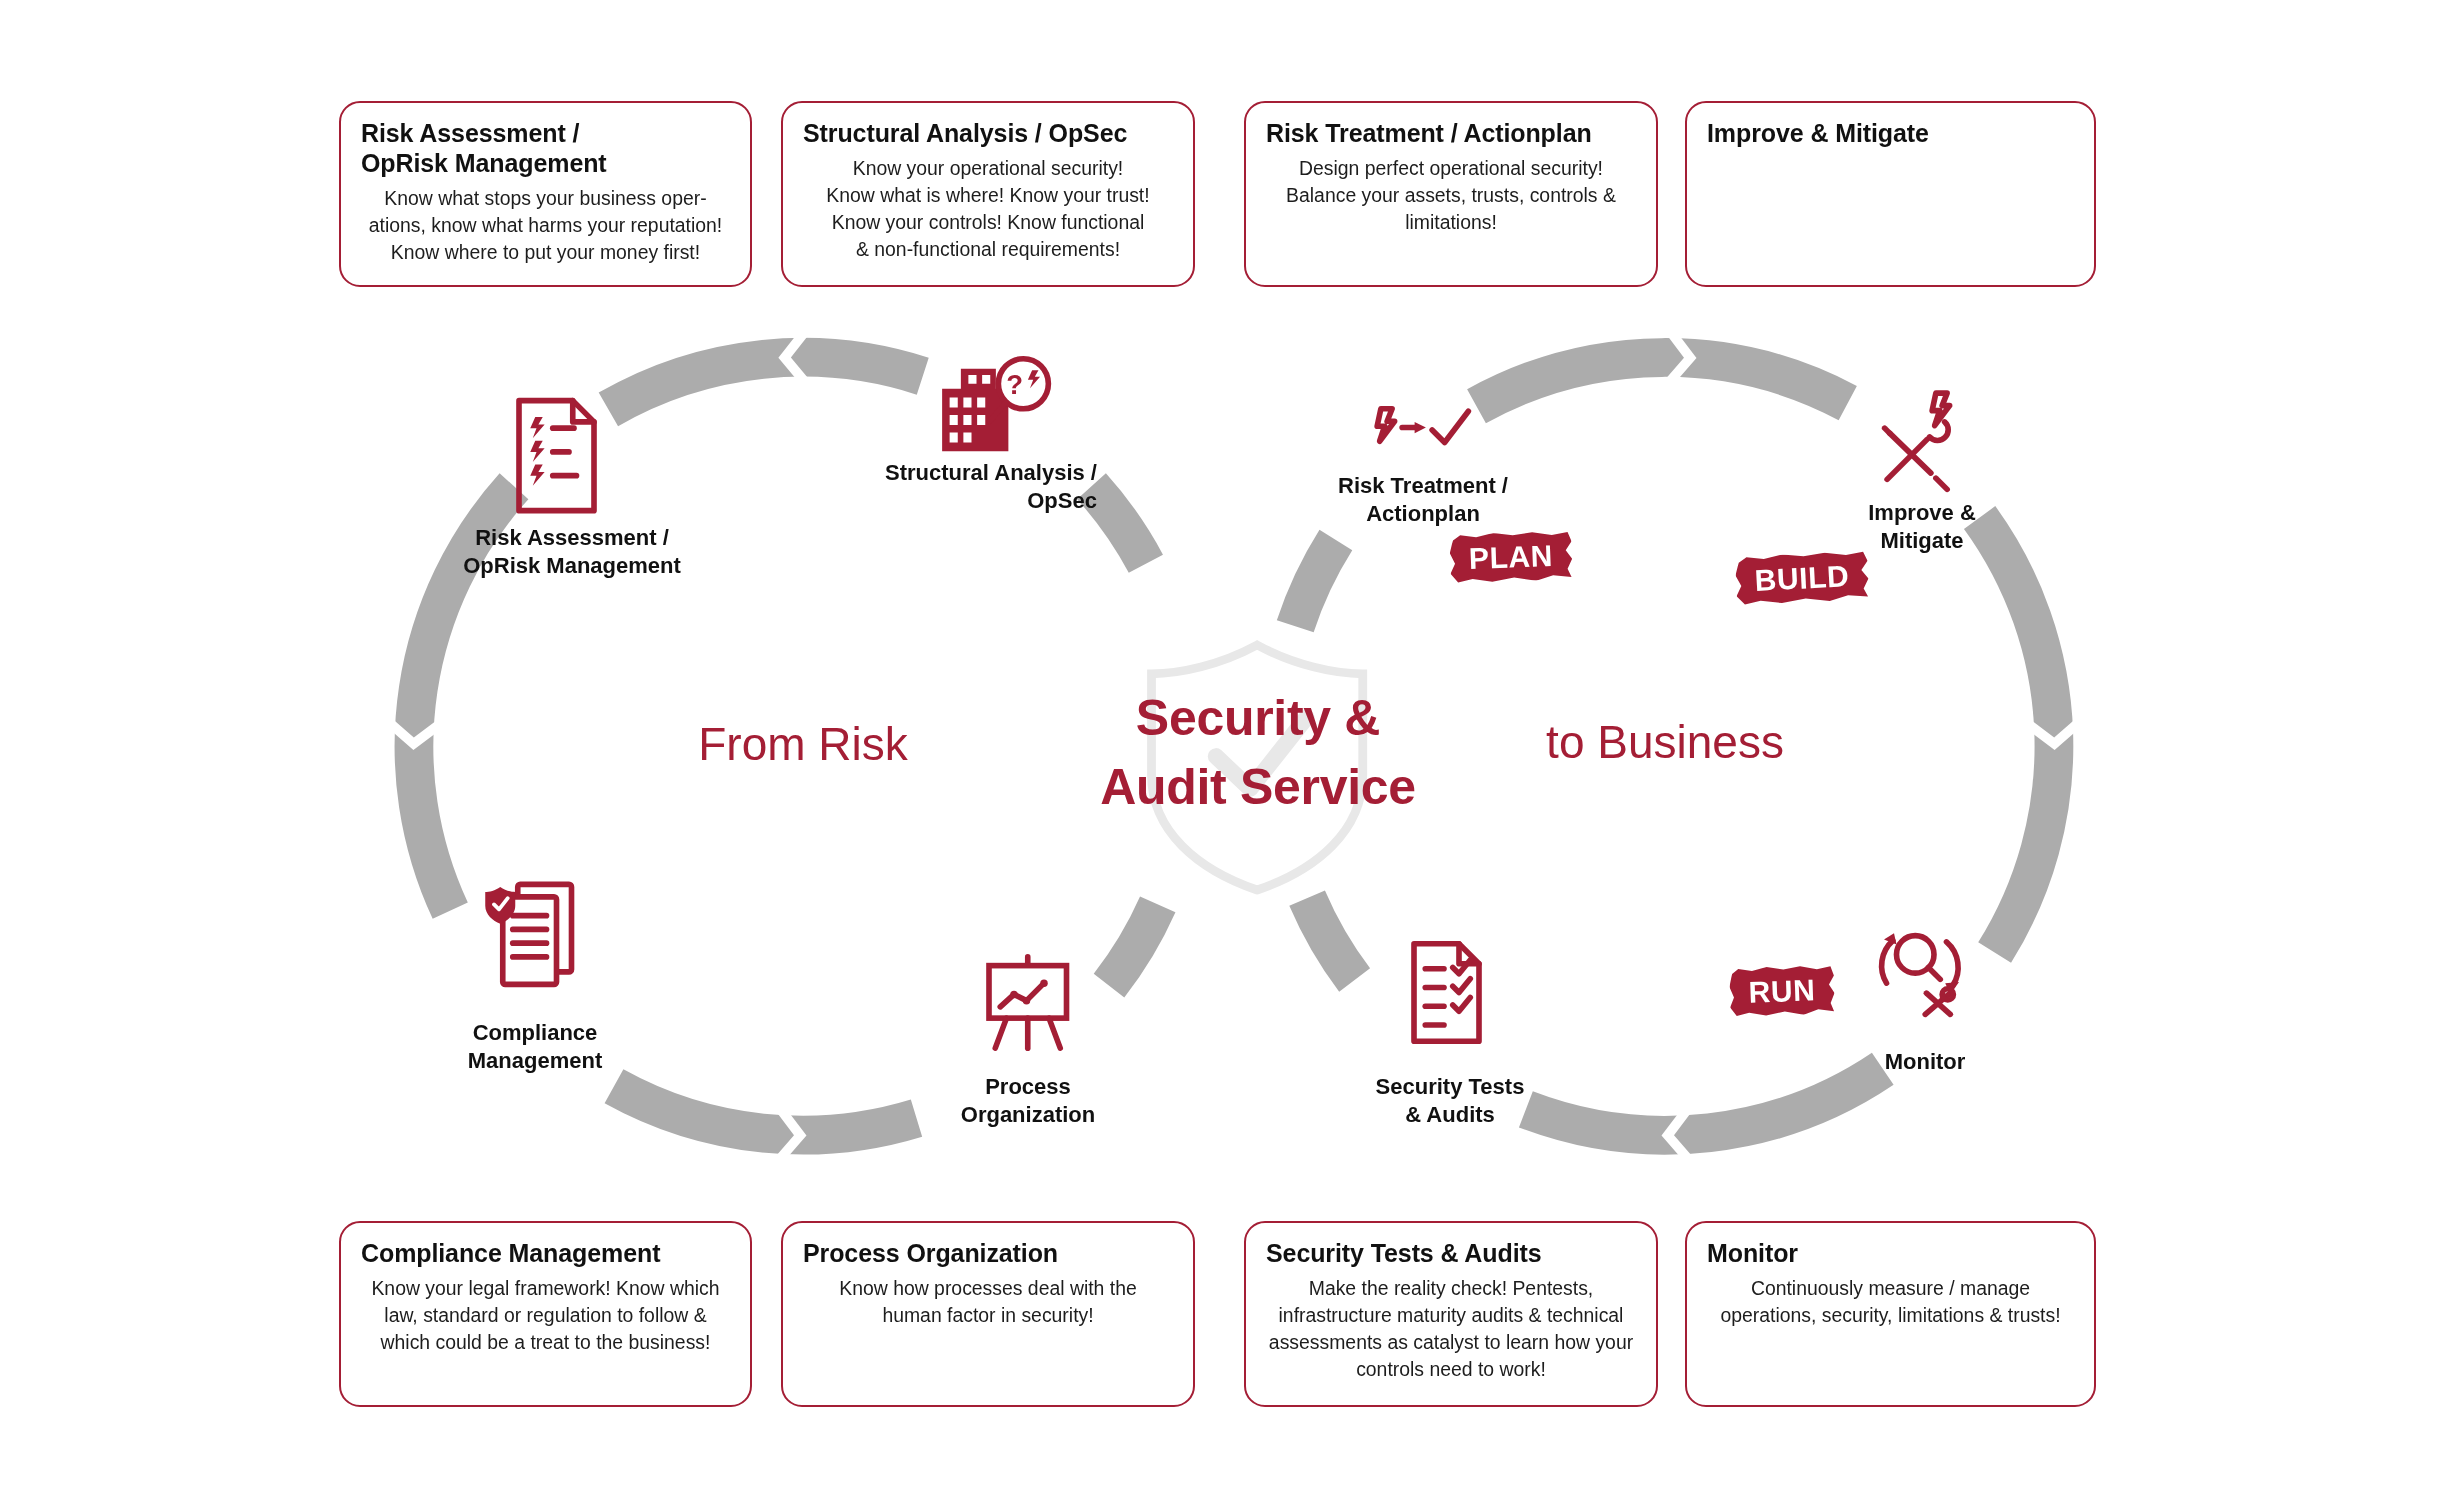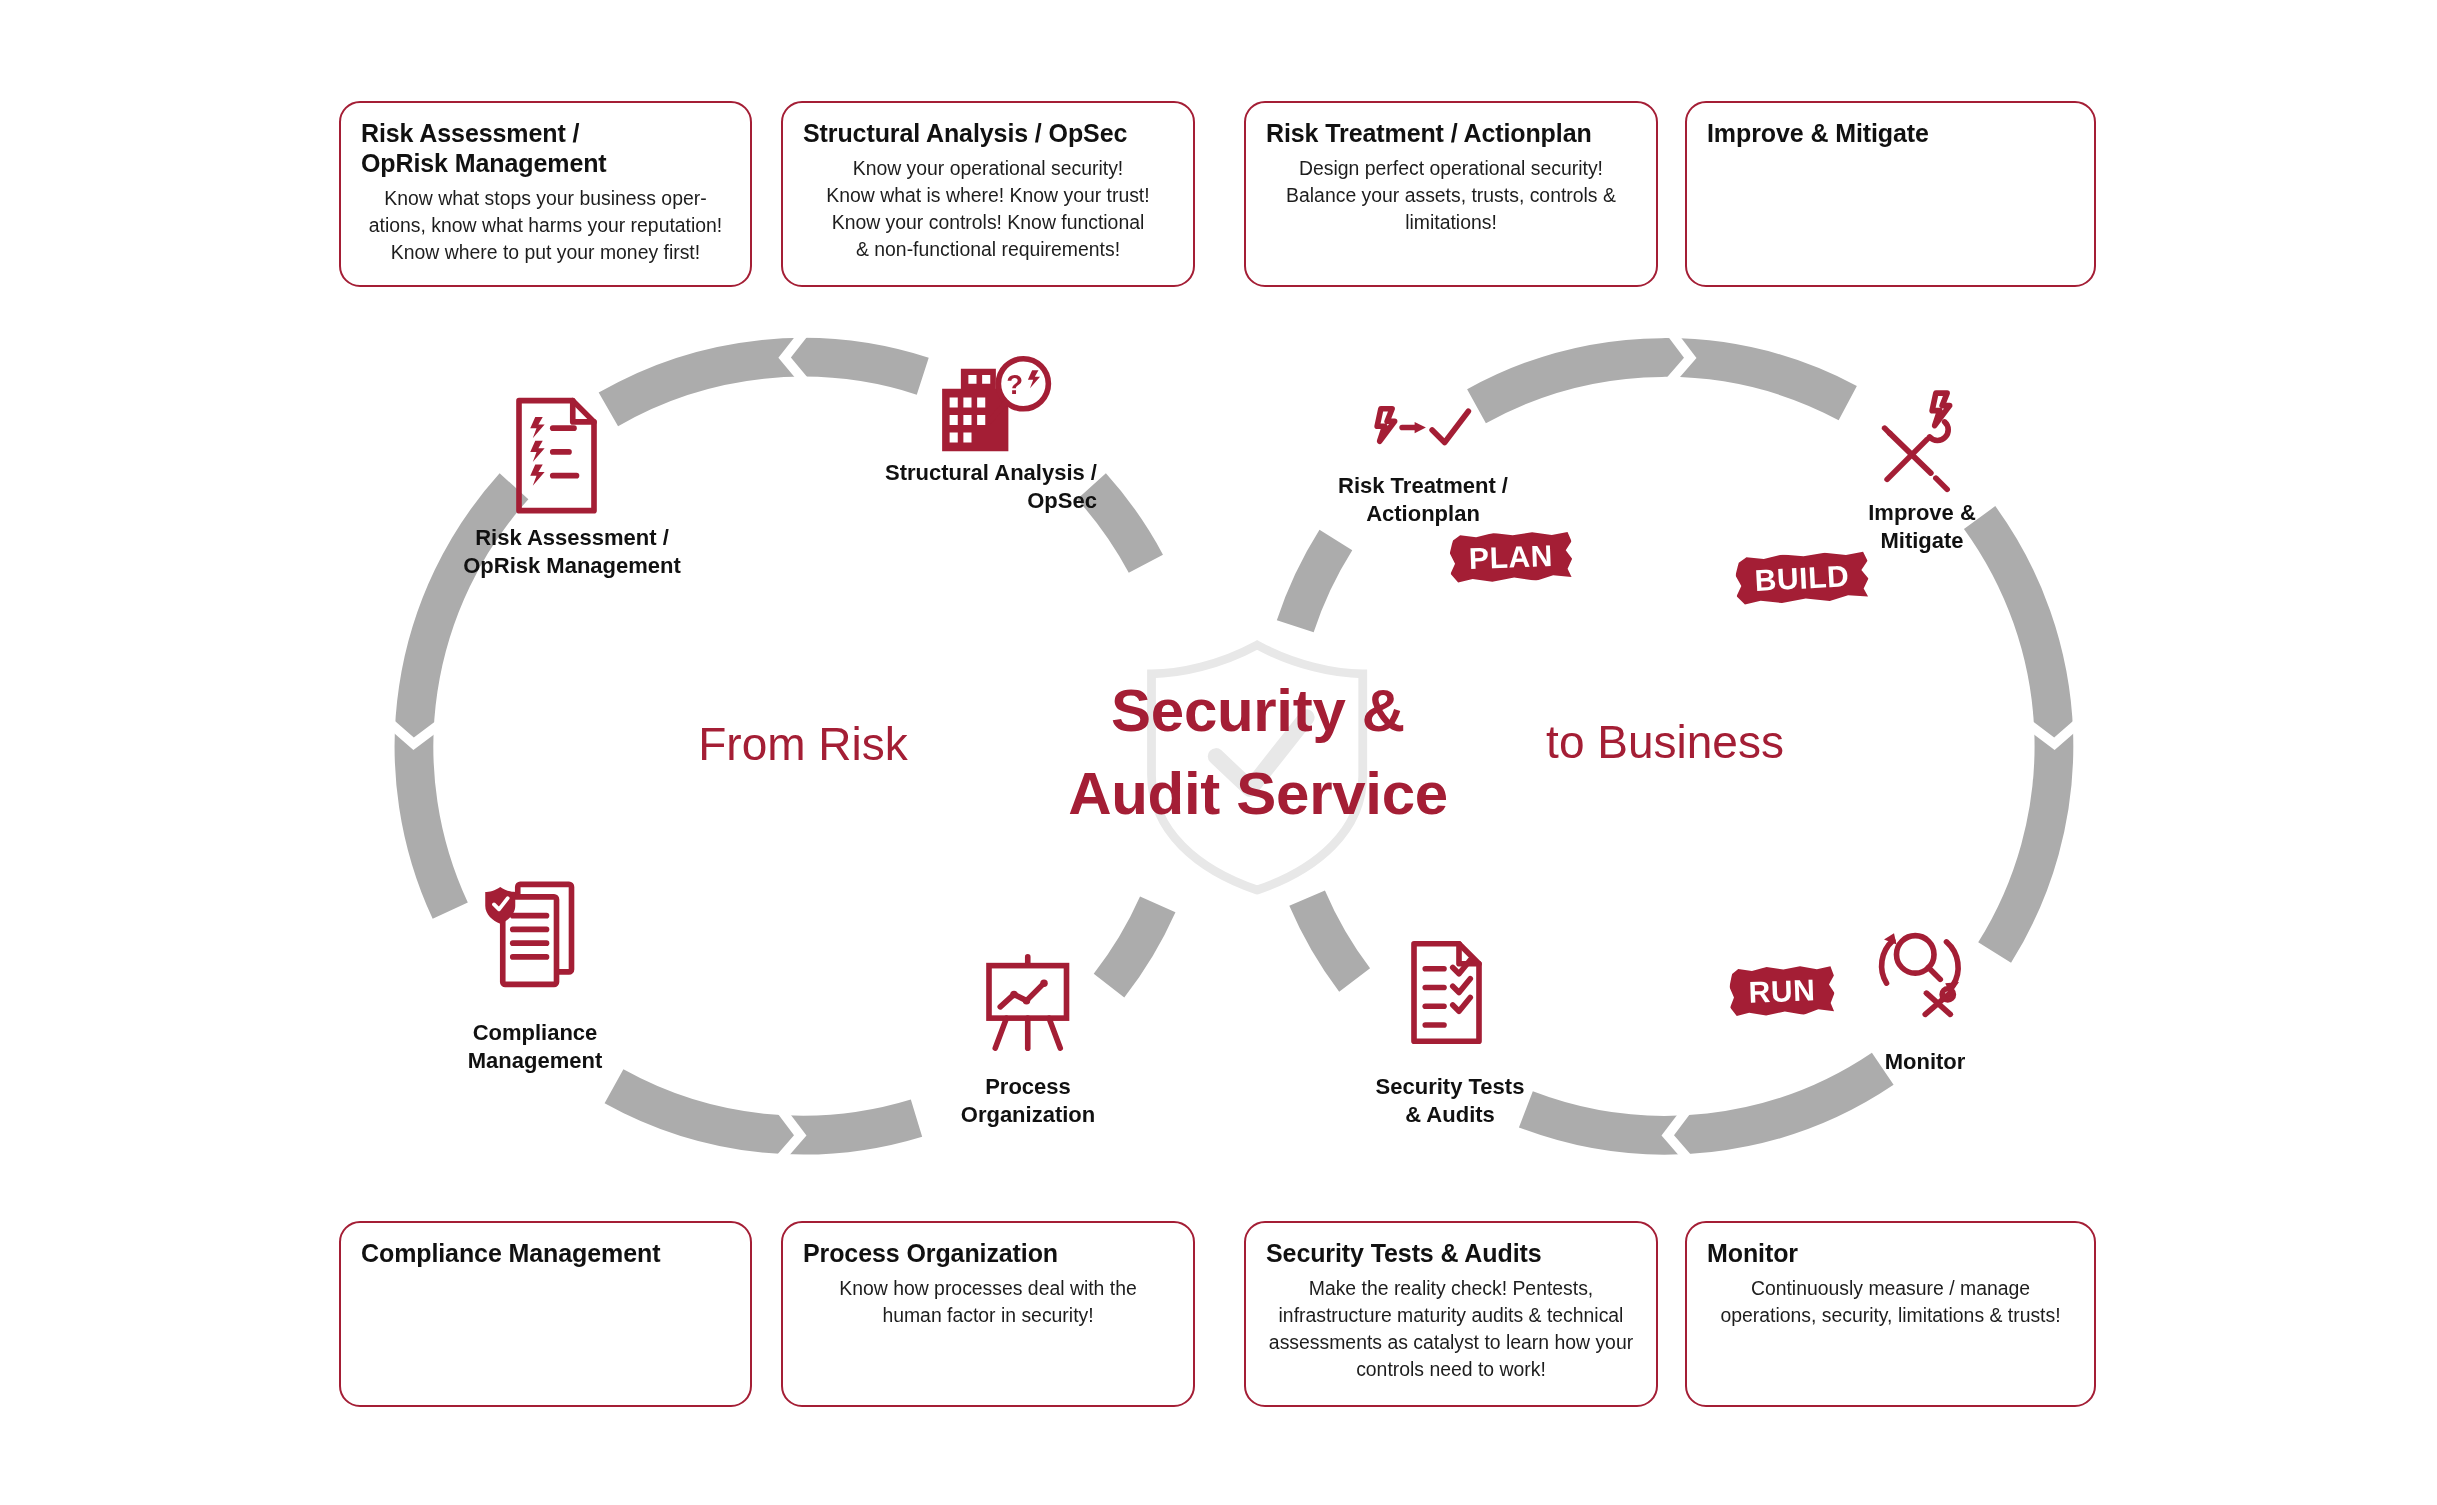--- a/index.html
+++ b/index.html
@@ -30,21 +30,21 @@
     position:absolute;transform:translateX(-50%);text-align:center;
     font-size:22px;line-height:1.26;font-weight:700;color:var(--ink);
     white-space:pre-line;
   }
   .loop-word{
     position:absolute;transform:translate(-50%,-50%);
     font-size:46px;font-weight:400;color:var(--red);white-space:nowrap;
   }
   .center-title{
     position:absolute;transform:translate(-50%,-50%);text-align:center;
-    font-size:60px;line-height:1.38;font-weight:700;color:var(--red);
+    font-size:50px;line-height:1.38;font-weight:700;color:var(--red);
     white-space:pre-line;letter-spacing:-0.3px;
   }
   .badge{
     position:absolute;background:var(--red);color:#fff;
     font-weight:700;font-size:30px;letter-spacing:0.6px;
     padding:7.5px 19px;white-space:nowrap;
     clip-path:polygon(3% 12%,9% 2%,22% 7%,36% 0%,52% 6%,68% 1%,84% 8%,97% 3%,100% 22%,95% 40%,100% 58%,96% 78%,99% 95%,84% 90%,70% 100%,52% 92%,34% 99%,18% 92%,6% 98%,0% 80%,4% 60%,0% 38%,2% 20%);
   }
   .badge.plan{transform:translate(-50%,-50%) rotate(-2deg);}
   .badge.build{transform:translate(-50%,-50%) rotate(-3deg);}
@@ -232,20 +232,23 @@
     <p>Design perfect operational security!
 Balance your assets, trusts, controls &amp;
 limitations!</p>
   </div>
   <div class="infobox" style="left:1685px;top:101px;width:411px;">
     <h3>Improve &amp; Mitigate</h3>
   </div>
 
   <div class="infobox" style="left:339px;top:1221px;width:413px;">
     <h3>Compliance Management</h3>
+    <p>Know your legal framework! Know which
+law, standard or regulation to follow &amp;
+which could be a treat to the business!</p>
   </div>
   <div class="infobox" style="left:781px;top:1221px;width:414px;">
     <h3>Process Organization</h3>
     <p>Know how processes deal with the
 human factor in security!</p>
   </div>
   <div class="infobox" style="left:1244px;top:1221px;width:414px;">
     <h3>Security Tests &amp; Audits</h3>
     <p>Make the reality check! Pentests,
 infrastructure maturity audits &amp; technical

